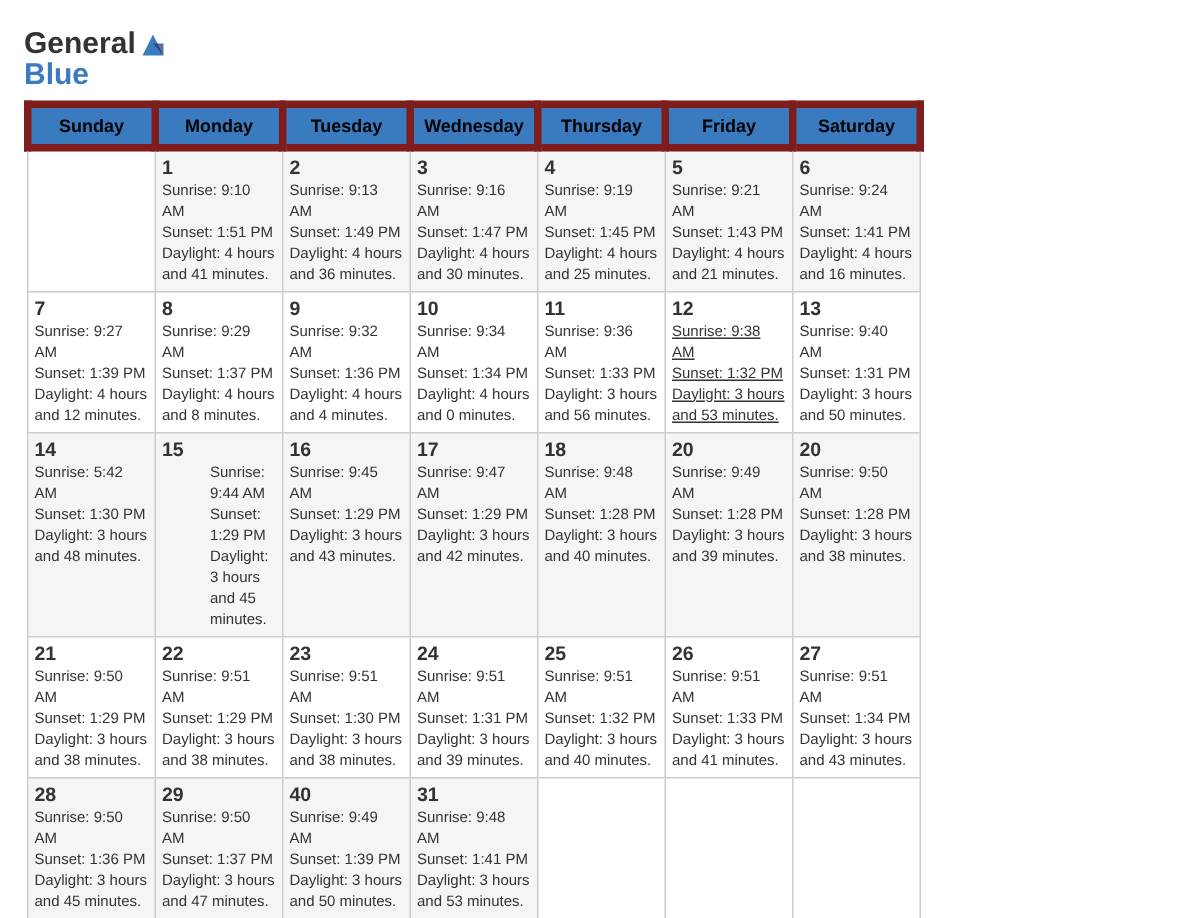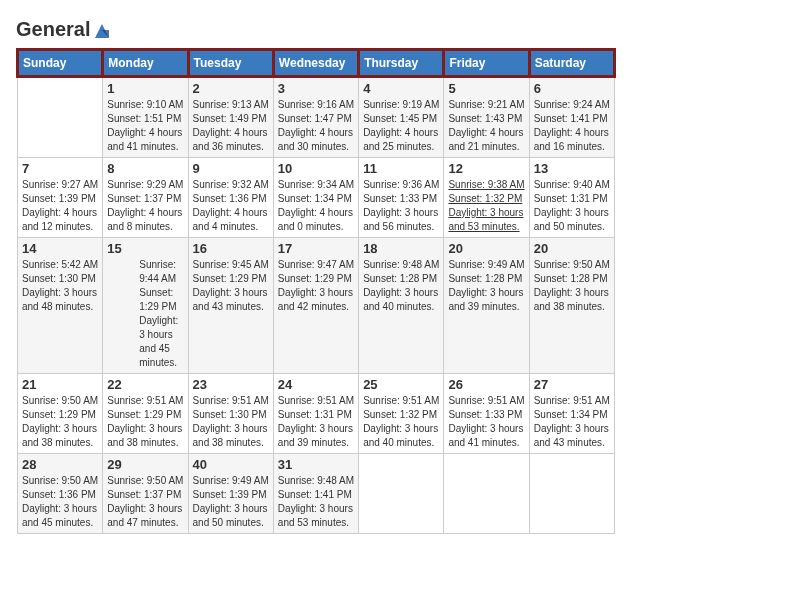--- a/index.html
+++ b/index.html
@@ -37,26 +37,26 @@
       font-size: 15px;
       color: #555;
     }
     table {
       width: 100%;
       border-collapse: collapse;
       table-layout: fixed;
     }
     thead tr th {
       background: #3a7abf;
-      color: #ffffff;
+      color: #000000;
       font-size: 12px;
       font-weight: bold;
       padding: 5px 4px;
-      text-align: left;
-      border: 3px solid #7f1d1d;
+      text-align: center;
+      border: 5px solid #7f1d1d;
     }
     tbody tr td {
       vertical-align: top;
       border: 1px solid #ccc;
       padding: 3px 4px 3px 4px;
       font-size: 10px;
       color: #333;
       height: 78px;
       background: #fff;
     }
@@ -87,20 +87,21 @@
     <div class="logo">
       <div>
         <div style="display:flex;align-items:center;">
           <div style="font-size:20px;font-weight:bold;color:#333;line-height:1.1;">
             <span style="color:#333;">General</span><svg width="22" height="22" viewBox="0 0 22 22" style="vertical-align:middle;margin-left:1px;">
                 <polygon points="4,18 11,4 18,18" fill="#3a7abf"></polygon>
                 <polygon points="11,10 18,10 18,18" fill="#1a3a6b" opacity="0.7"></polygon>
               </svg>
           </div>
         </div>
+        <div style="font-size:20px;font-weight:bold;color:#3a7abf;line-height:1.1;margin-top:-2px;">Blue</div>
       </div>
     </div>
     <div class="title-block">
       <div class="month-title"></div>
       <div class="location-title"></div>
     </div>
   </div>
 
   <table>
     <thead>

